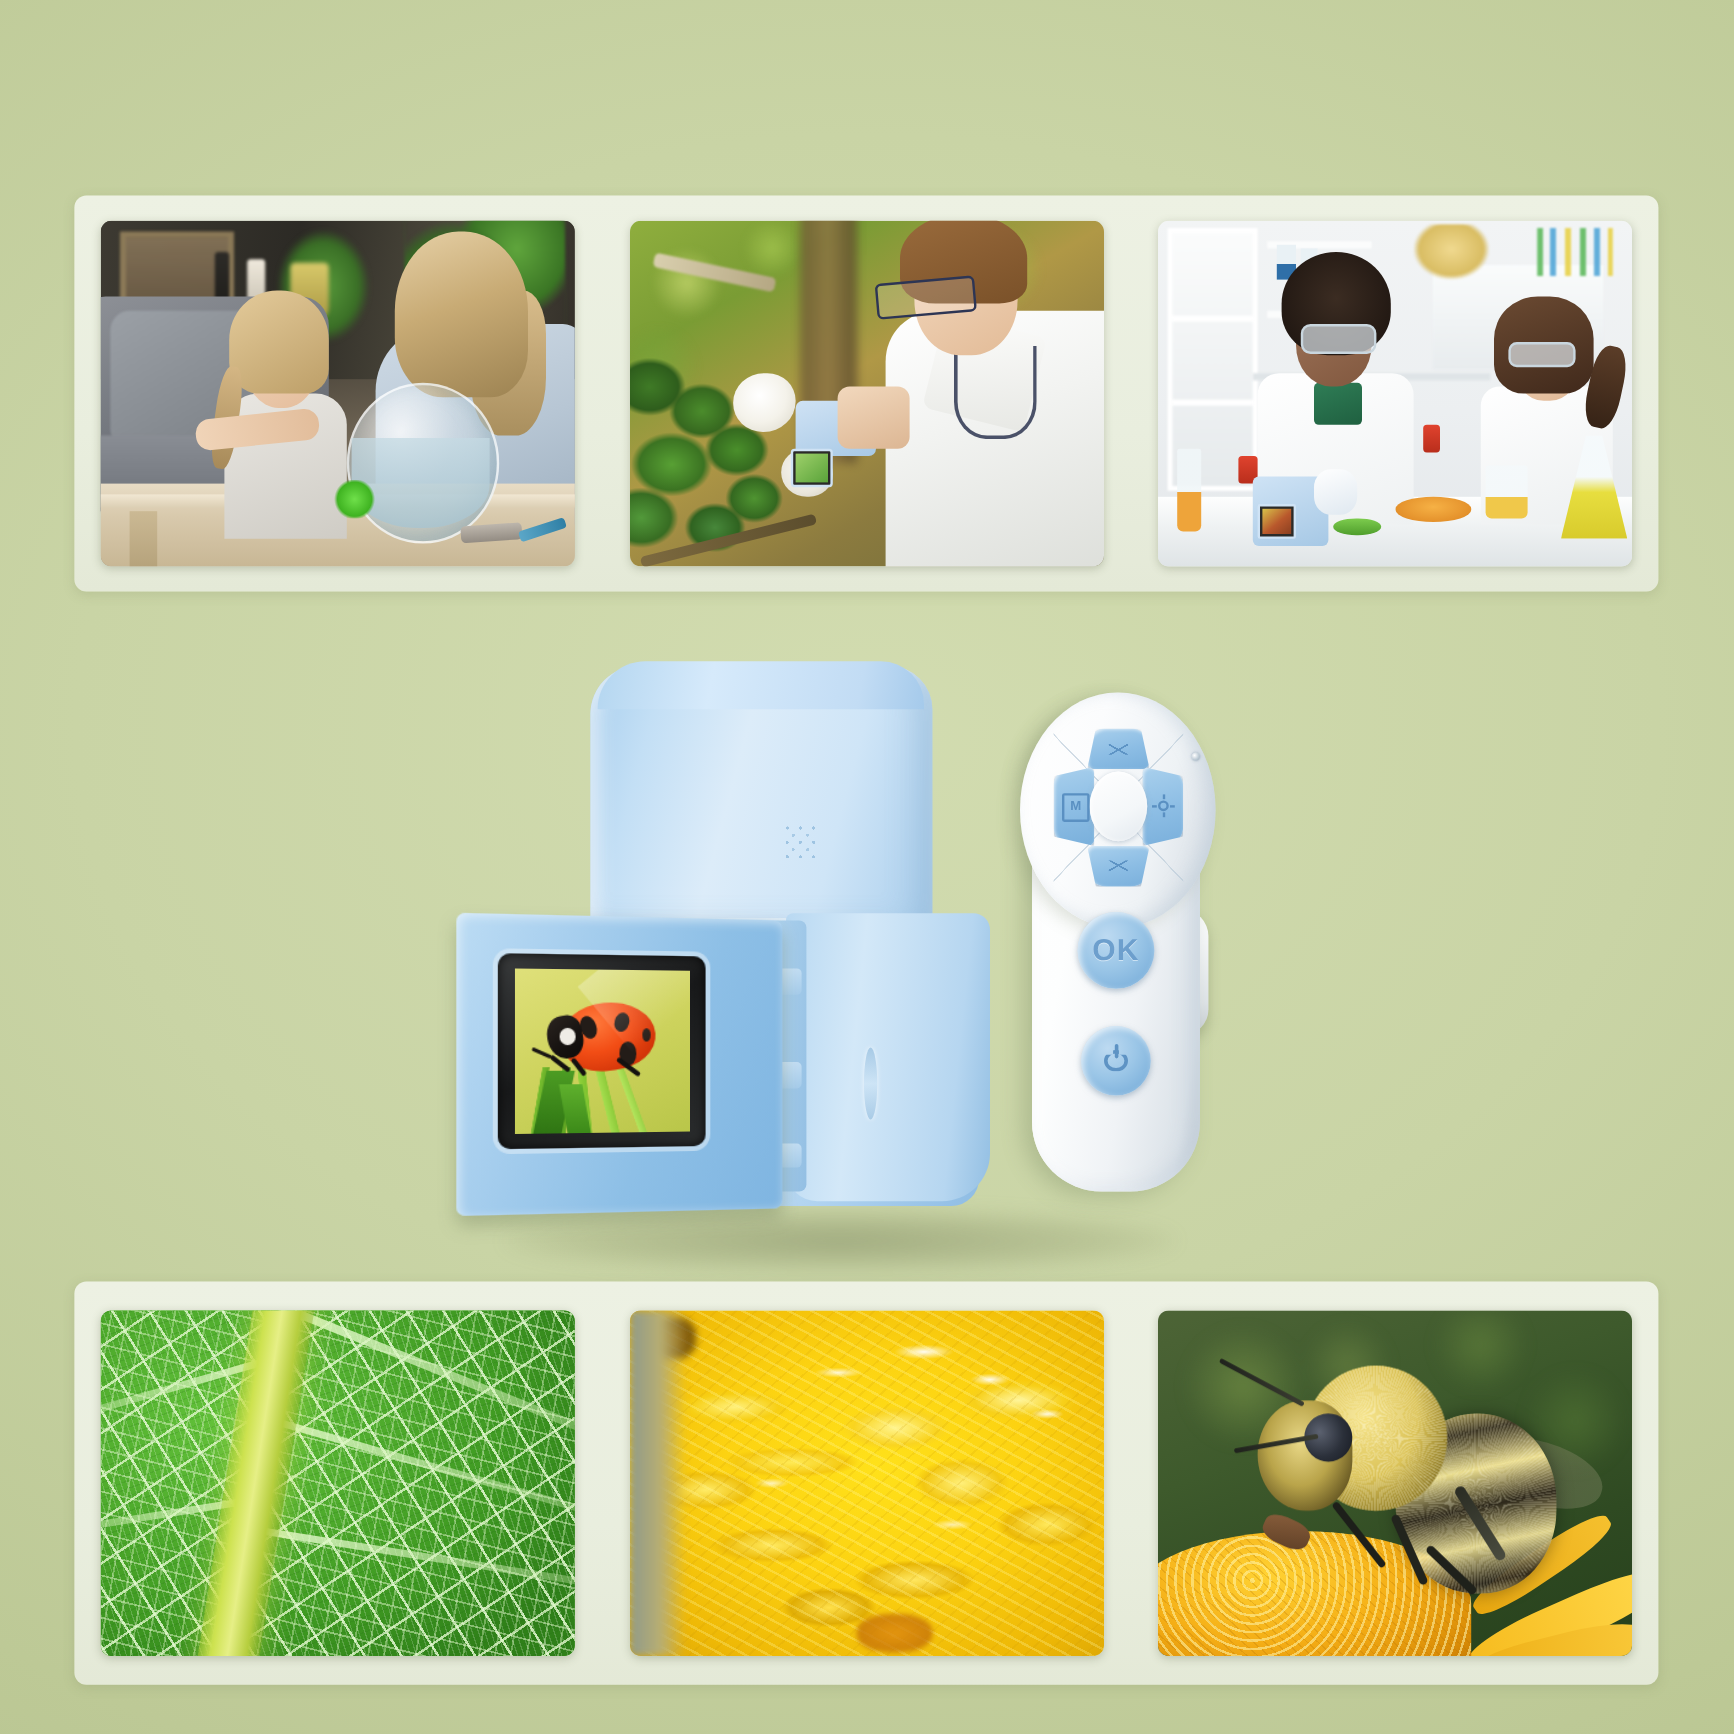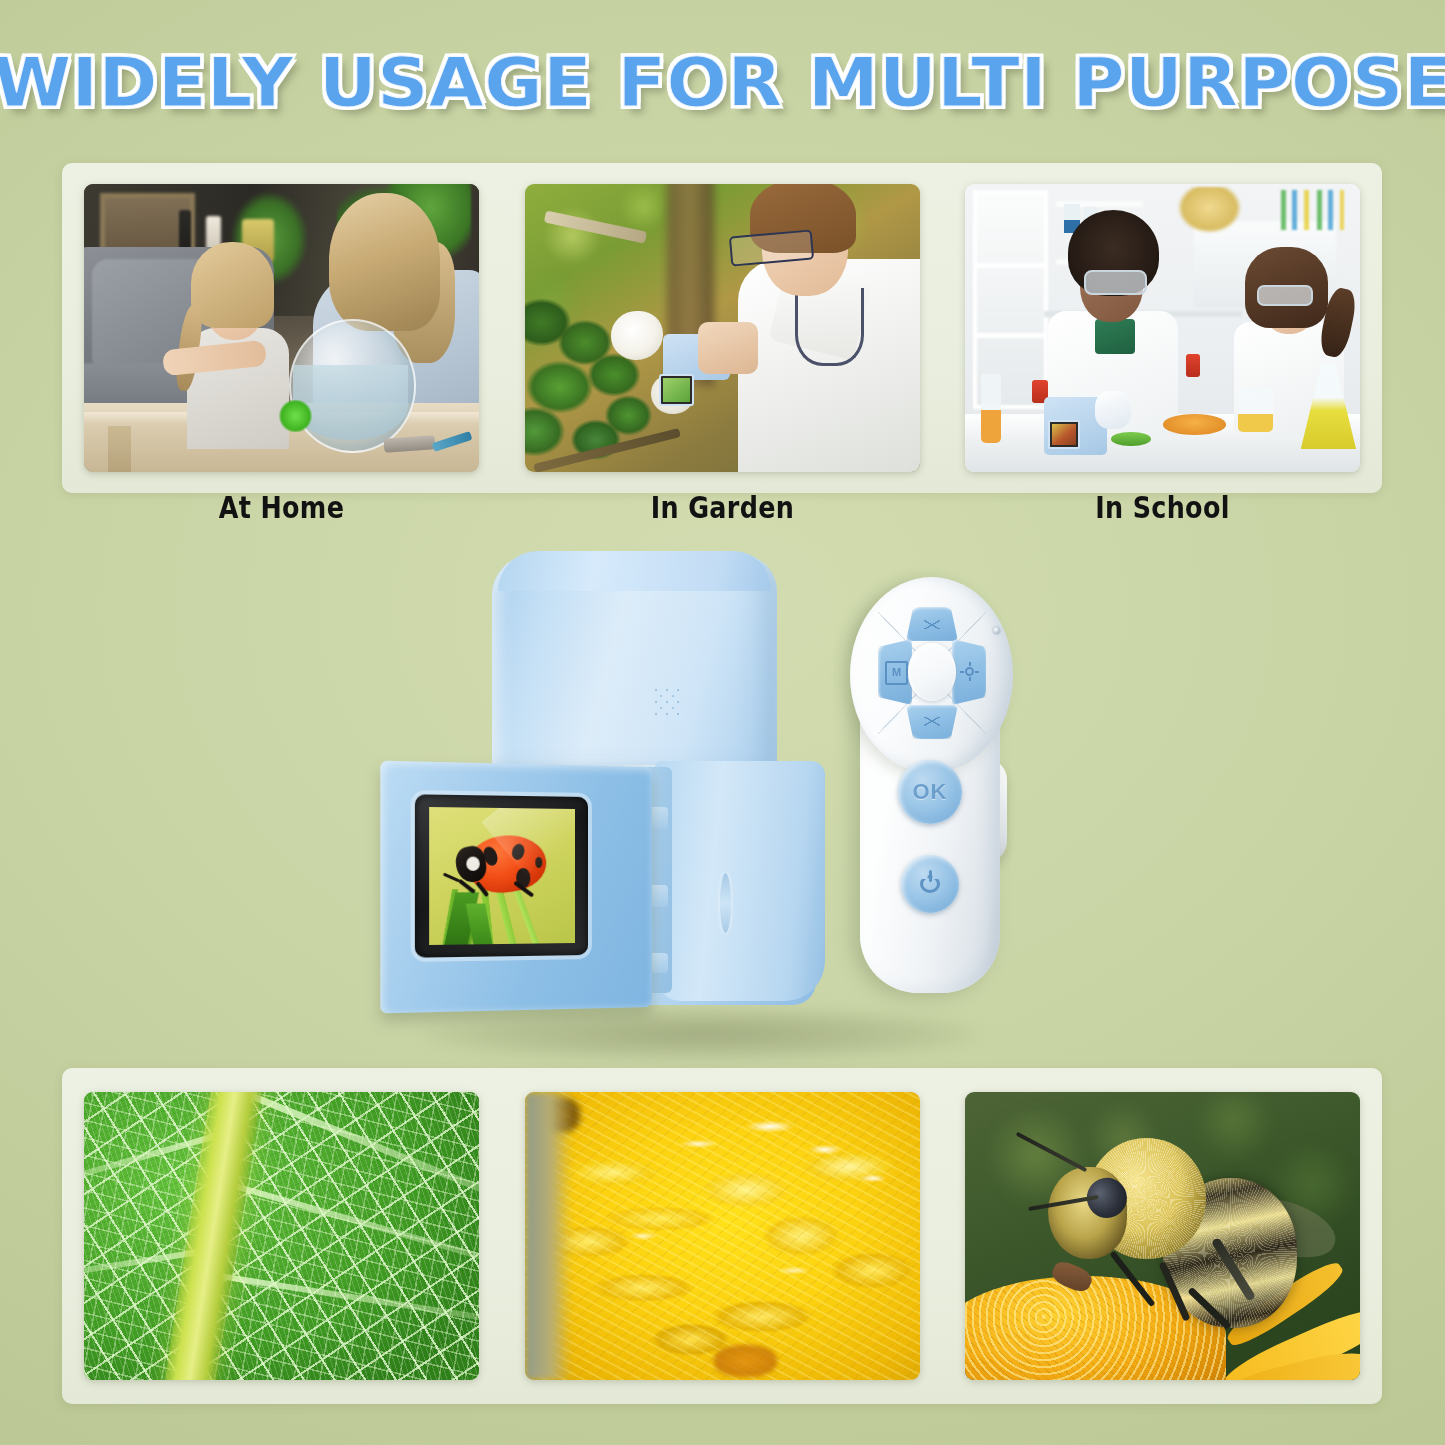--- a/index.html
+++ b/index.html
@@ -556,41 +556,38 @@
     opacity:.75; }
 
   .dev-led { position:absolute; left:613px; top:72px; width:7px; height:7px; border-radius:50%;
     background:radial-gradient(circle at 35% 35%, #ffffff, #b9c7d2 60%, #93a4b2 100%);
     box-shadow: 0 0 2px rgba(130,150,170,.8); }
 
   .btn-ok { position:absolute; left:518px; top:205px; width:64px; height:64px; border-radius:50%;
     background:radial-gradient(circle at 38% 32%, #bddaf1 0%, #9bc6e7 45%, #7fb2dc 80%, #6da4d4 100%);
     box-shadow: inset 2px 2px 5px rgba(255,255,255,.7), 0 2px 5px rgba(120,145,170,.55);
     display:flex; align-items:center; justify-content:center;
-    font-family:"Liberation Sans",sans-serif; font-weight:bold; font-size:22px; color:#6d9fcd;
+    font-family:"Liberation Sans",sans-serif; font-weight:bold; font-size:25px; color:#6d9fcd;
     letter-spacing:1px; text-shadow: 0 1px 0 rgba(255,255,255,.5); }
   .btn-power { position:absolute; left:521px; top:300px; width:58px; height:58px; border-radius:50%;
     background:radial-gradient(circle at 38% 32%, #bddaf1 0%, #9bc6e7 45%, #7fb2dc 80%, #6da4d4 100%);
     box-shadow: inset 2px 2px 5px rgba(255,255,255,.7), 0 2px 5px rgba(120,145,170,.55); }
   .icon-power { position:absolute; left:18px; top:15px; width:22px; height:24px; }
   .icon-power::before { content:''; position:absolute; left:1px; top:5px; width:20px; height:18px;
     border:3px solid #5e93c4; border-radius:50%; box-sizing:border-box; clip-path: polygon(0 22%,38% 22%,38% 0,62% 0,62% 22%,100% 22%,100% 100%,0 100%); }
   .icon-power::after { content:''; position:absolute; left:9.5px; top:0; width:3px; height:12px; background:#5e93c4; border-radius:2px; }
 
   .dev-base-foot { position:absolute; left:126px; top:424px; width:310px; height:26px; border-radius:0 0 34px 38px;
     background:linear-gradient(100deg,#9ec6e9,#b9d9f3 45%,#8fbde4 100%); }
 </style>
 </head>
 <body>
 
 <div class="page">
 
-  <div class="title-wrap">
-    <span class="title">WIDELY USAGE FOR MULTI PURPOSE</span>
-  </div>
 
   <div class="panel panel-top">
     <div class="cards">
 
       <div class="card">
         <div class="card-inner">
           <div class="sc-home">
             <div class="home-wall"></div>
             <div class="home-shelf"></div>
             <div class="home-plant2"></div>
@@ -680,25 +677,20 @@
             <div class="sch-device"></div>
             <div class="sch-device-grip"></div>
             <div class="sch-device-scr"></div>
           </div>
         </div>
       </div>
 
     </div>
   </div>
 
-  <div class="caption-row top">
-    <div class="caption">At Home</div>
-    <div class="caption">In Garden</div>
-    <div class="caption">In School</div>
-  </div>
 
   <div class="device">
     <div class="dev-shadow"></div>
 
     <div class="dev-strap"></div>
     <div class="dev-strap-inner"></div>
 
     <div class="dev-barrel"></div>
     <div class="dev-barrel-top"></div>
     <div class="dev-body"></div>

